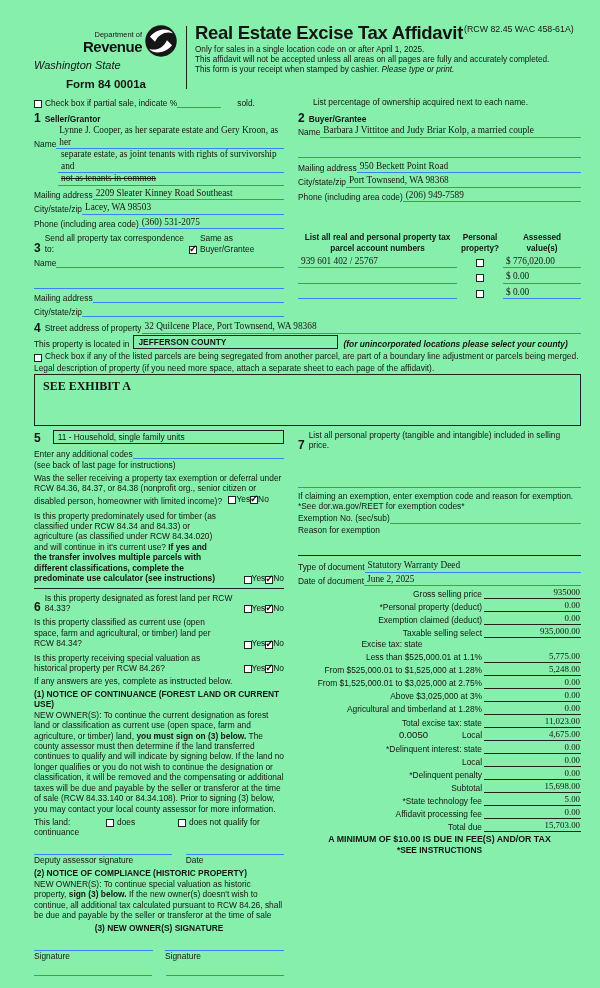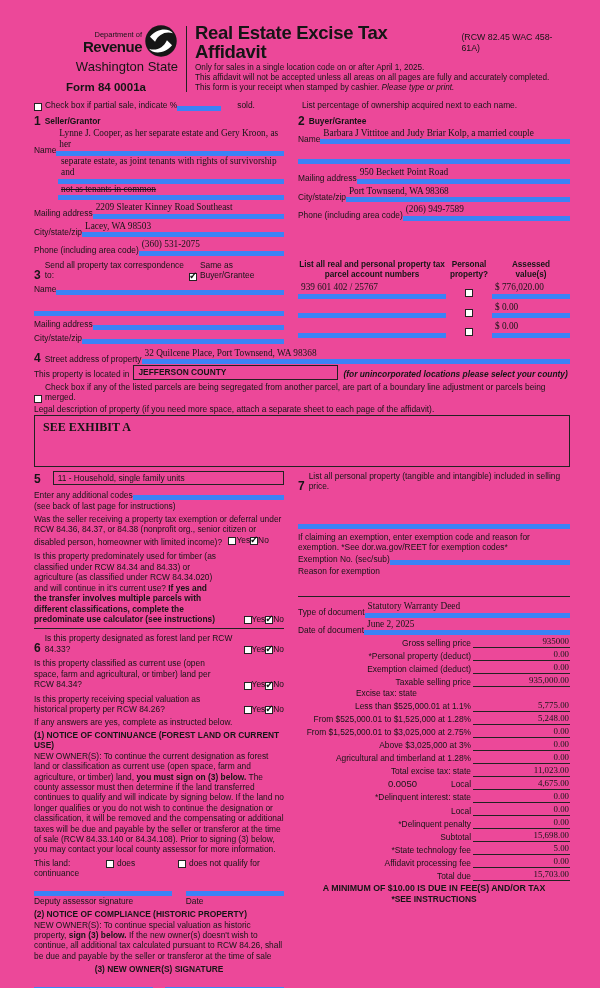--- a/index.html
+++ b/index.html
@@ -1,41 +1,41 @@
 <!DOCTYPE html>
 <html><head>
 <meta charset="utf-8">
 <style>
   *{box-sizing:border-box;margin:0;padding:0}
   html,body{background:#e8e8e8}
   body{width:600px;height:988px;margin:0 auto;overflow:hidden}
-  .page{width:600px;height:988px;background:#ec4899;color:#151515;
+  .page{width:600px;height:988px;background:#86efac;color:#151515;
         font-family:"Liberation Sans",sans-serif;font-size:8.4px;line-height:1.24;
-        padding:24px 30px 6px 34px;position:relative}
+        padding:24px 19px 6px 34px;position:relative}
   .b{font-weight:bold}.i{font-style:italic}
   .fill{font-family:"Liberation Serif",serif;font-size:9.3px}
   .row{display:flex}
   .fl{display:flex;align-items:flex-end}
   .lbl{white-space:nowrap}
-  .ln{flex:1;border-bottom:5px solid #3b82f6;min-height:11px;padding:0 3px}
+  .ln{flex:1;border-bottom:1px solid #3b82f6;min-height:11px;padding:0 3px}
   .cb{display:inline-block;width:8px;height:8px;border:1px solid #222;position:relative;flex:none;vertical-align:-1px;background:#fff}
   .cb.ck::after{content:"✓";position:absolute;left:-1px;top:-4px;font-size:10px;font-weight:bold;color:#111}
   .secnum{font-size:12px;font-weight:bold;margin-right:4px;line-height:1}
   .yn{display:inline-flex;align-items:flex-end;gap:0;white-space:nowrap;margin-left:4px}
   
   .hdr{display:flex;align-items:stretch;margin-bottom:6px}
   .logo{width:152px;flex:none;padding-right:8px}
   .logo-top{display:flex;justify-content:flex-end;align-items:center;gap:2px}
   .logo-txt{text-align:right}
   .dept{font-size:7.5px}
   .rev{font-size:15px;font-weight:bold;letter-spacing:-.5px;line-height:.95}
-  .wa{font-size:13px;text-align:right;margin-top:-1px}
+  .wa{font-size:11px;font-style:italic;margin-top:-1px}
   .formno{font-size:11.5px;font-weight:bold;margin-top:4px;text-align:center}
   .hdiv{width:0;border-left:1.3px solid #222;margin:2px 8px 2px 0}
-  .title-line{display:flex;align-items:center;gap:1px}
+  .title-line{display:flex;align-items:flex-start;gap:1px}
   .title{font-size:18.5px;font-weight:bold;letter-spacing:-.3px;line-height:1}
   .rcw{font-size:8.8px}
   .hnotes{font-size:8.2px;margin-top:2px}
   
   .cols{display:flex;gap:14px}
   .cL{width:250px;flex:none}
   .cR{flex:1;min-width:0}
   .qrow{display:flex;justify-content:space-between;align-items:flex-end;margin-top:4px}
   .qtxt{width:182px}
   .amt{display:flex;align-items:flex-end;margin-top:1px}
@@ -367,21 +367,21 @@
           </div>
         <div class="amt">
             <span class="alb">*Personal property (deduct)</span>
             <span class="aln">0.00</span>
           </div>
         <div class="amt">
             <span class="alb">Exemption claimed (deduct)</span>
             <span class="aln">0.00</span>
           </div>
         <div class="amt">
-            <span class="alb">Taxable selling price</span>
+            <span class="alb">Taxable selling select</span>
             <span class="aln">935,000.00</span>
           </div>
         <div class="center mt1" style="padding-right:95px">Excise tax: state</div>
         <div class="amt">
             <span class="alb">Less than $525,000.01 at 1.1%</span>
             <span class="aln">5,775.00</span>
           </div>
         <div class="amt">
             <span class="alb">From $525,000.01 to $1,525,000 at 1.28%</span>
             <span class="aln">5,248.00</span>

